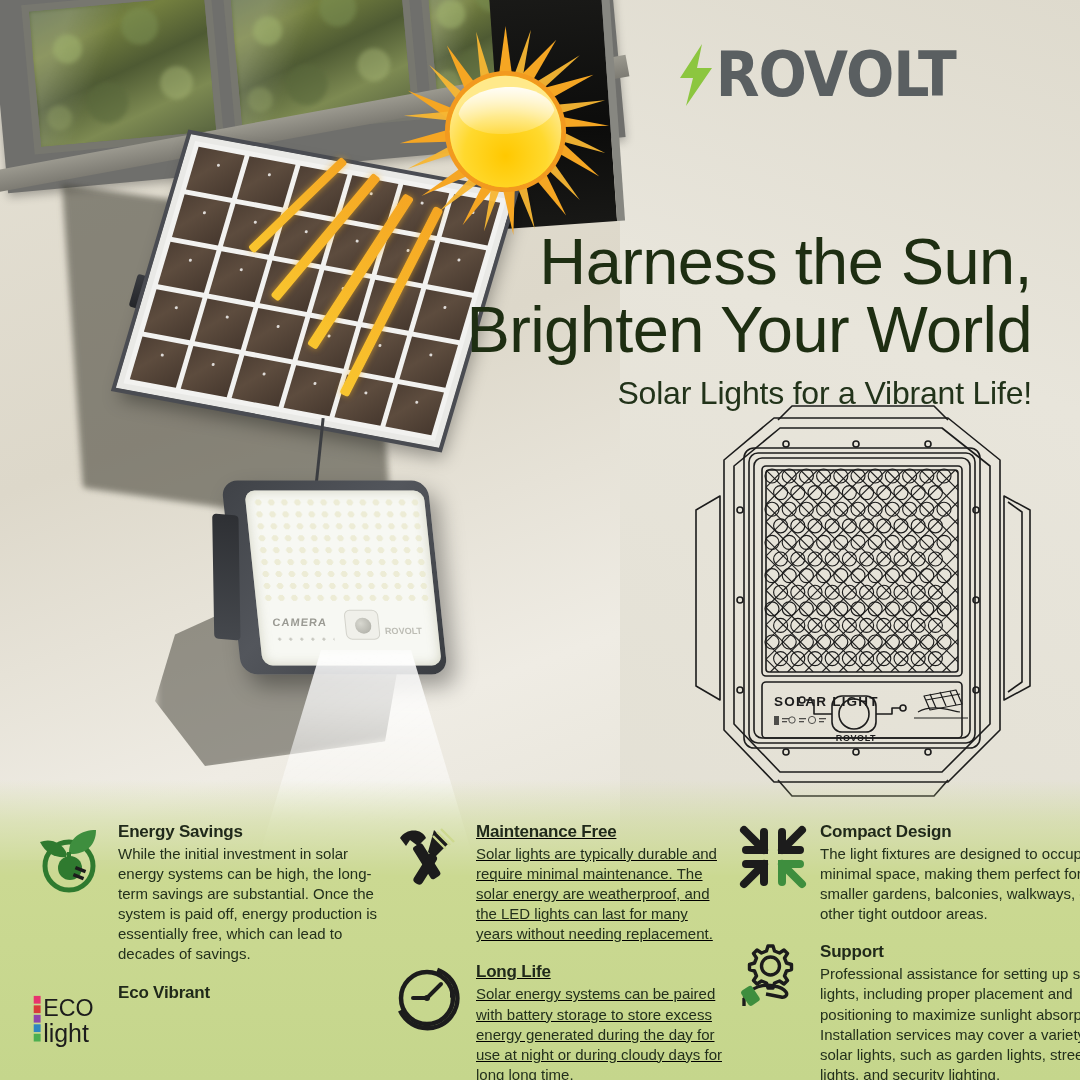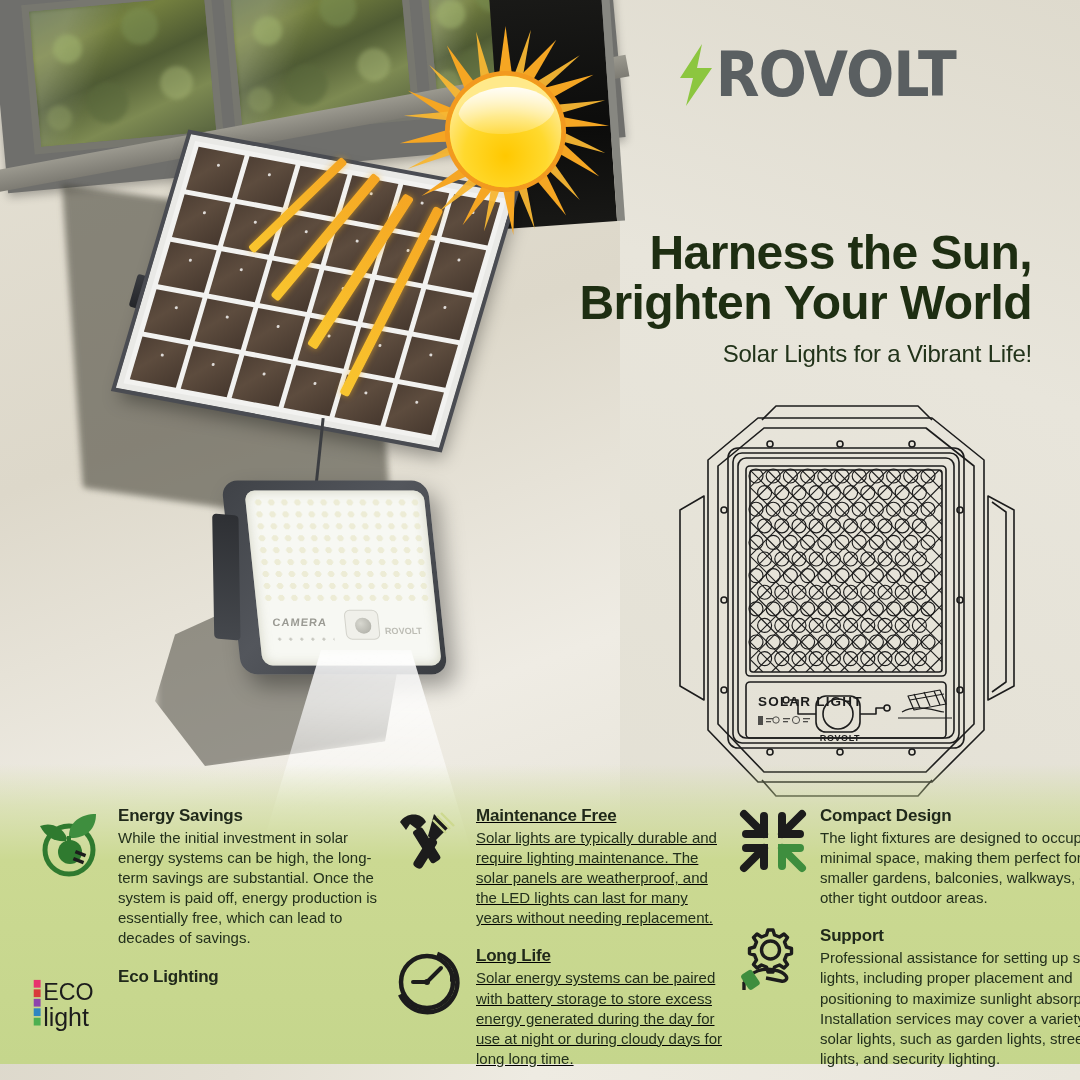--- a/index.html
+++ b/index.html
@@ -191,34 +191,34 @@
   .logo-bolt { width:40px; height:62px; }
   .logo-text {
     font-size:62px; font-weight:bold; color:#5a5f61; letter-spacing:-1px;
     font-family:"DejaVu Sans", sans-serif; font-stretch:condensed;
     transform: scaleX(1.02);
   }
   .headline {
     position:absolute; right:48px; top:228px; width:620px; text-align:right;
   }
   .headline h1 {
-    font-size:48px; line-height:1.04; color:#1e2e12; font-weight:bold;
+    font-size:65px; line-height:1.04; color:#1e2e12; font-weight:normal;
     letter-spacing:-.6px;
   }
   .headline .sub {
-    margin-top:12px; font-size:24px; color:#22331a; font-weight:400; letter-spacing:-.2px;
-  }
-
-  
-  .lineart { position:absolute; left:640px; top:400px; width:400px; height:420px; }
+    margin-top:12px; font-size:32px; color:#22331a; font-weight:400; letter-spacing:-.2px;
+  }
+
+  
+  .lineart { position:absolute; left:656px; top:400px; width:400px; height:420px; }
   .lineart svg { width:100%; height:100%; display:block; }
 
   
   .bottom {
-    position:absolute; left:0; bottom:16px; width:1080px; height:300px;
+    position:absolute; left:0; bottom:0; width:1080px; height:300px;
     background: linear-gradient(180deg, rgba(205,219,150,0) 0%, rgba(205,219,150,.55) 14%, #cbd992 32%, #c5d68c 100%);
   }
   .bottom-inner{
     position:absolute; inset:0;
     display:grid; grid-template-columns: 352px 340px 388px;
     padding: 42px 10px 14px 32px;
   }
   .col { display:flex; flex-direction:column; gap:18px; }
   .feature { display:flex; gap:12px; align-items:flex-start; }
   .feature .ficon { flex: 0 0 auto; width:74px; height:74px; }
@@ -678,41 +678,41 @@
               <rect x="2" y="4" width="8" height="9" fill="#E8336E"></rect>
               <rect x="2" y="15" width="8" height="9" fill="#D93A3A"></rect>
               <rect x="2" y="26" width="8" height="9" fill="#8E44AD"></rect>
               <rect x="2" y="37" width="8" height="9" fill="#2E86C1"></rect>
               <rect x="2" y="48" width="8" height="9" fill="#4CAF50"></rect>
               <text x="13" y="27" font-family="Liberation Sans, sans-serif" font-size="27" fill="#1c1c1c">ECO</text>
               <text x="13" y="58" font-family="Liberation Sans, sans-serif" font-size="29" fill="#1c1c1c">light</text>
             </svg>
           </div>
           <div class="ftext">
-            <h3>Eco Lighting</h3>
+            <h3>Eco Vibrant</h3>
           </div>
         </div>
       </div>
 
       <div class="col col2">
         <div class="feature">
           <div class="ficon">
             <svg viewBox="0 0 70 70">
               <g fill="#1c1c1c">
                 <path d="M6,16 C12,6 28,6 32,16 L24,24 L16,18 L12,24 Z"></path>
                 <rect x="18" y="26" width="11" height="38" rx="3" transform="rotate(-32 18 26)"></rect>
                 <path d="M40,8 L54,22 L40,36 L34,30 Z"></path>
                 <rect x="36" y="30" width="10" height="34" rx="4" transform="rotate(32 36 30)"></rect>
                 <path d="M43,10 L56,23 M47,7 L60,20 M39,14 L52,27" stroke="#CDD98F" stroke-width="2.4"></path>
               </g>
             </svg>
           </div>
           <div class="ftext">
             <h3>Maintenance Free</h3>
-            <p>Solar lights are typically durable and require lighting maintenance. The solar panels are weatherproof, and the LED lights can last for many years without needing replacement.</p>
+            <p>Solar lights are typically durable and require minimal maintenance. The solar energy are weatherproof, and the LED lights can last for many years without needing replacement.</p>
           </div>
         </div>
 
         <div class="feature">
           <div class="ficon">
             <svg viewBox="0 0 70 70">
               <circle cx="33" cy="36" r="26" fill="none" stroke="#1c1c1c" stroke-width="4.5"></circle>
               <path d="M33,6 a30,30 0 1 1 -21,51" fill="none" stroke="#1c1c1c" stroke-width="4.5" transform="rotate(20 33 36)"></path>
               <polygon points="56,26 64,30 56,36" fill="#1c1c1c"></polygon>
               <path d="M33,36 L47,22 M33,36 L19,36" stroke="#1c1c1c" stroke-width="4" stroke-linecap="round"></path>

